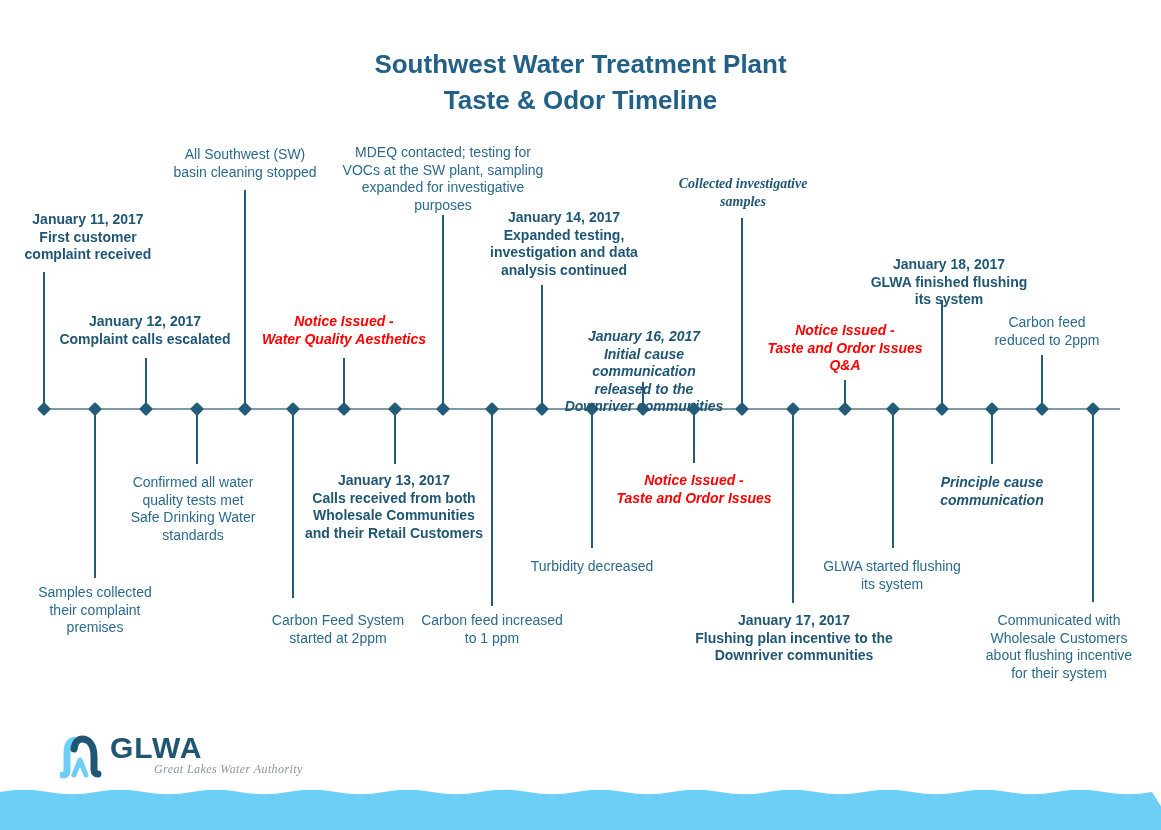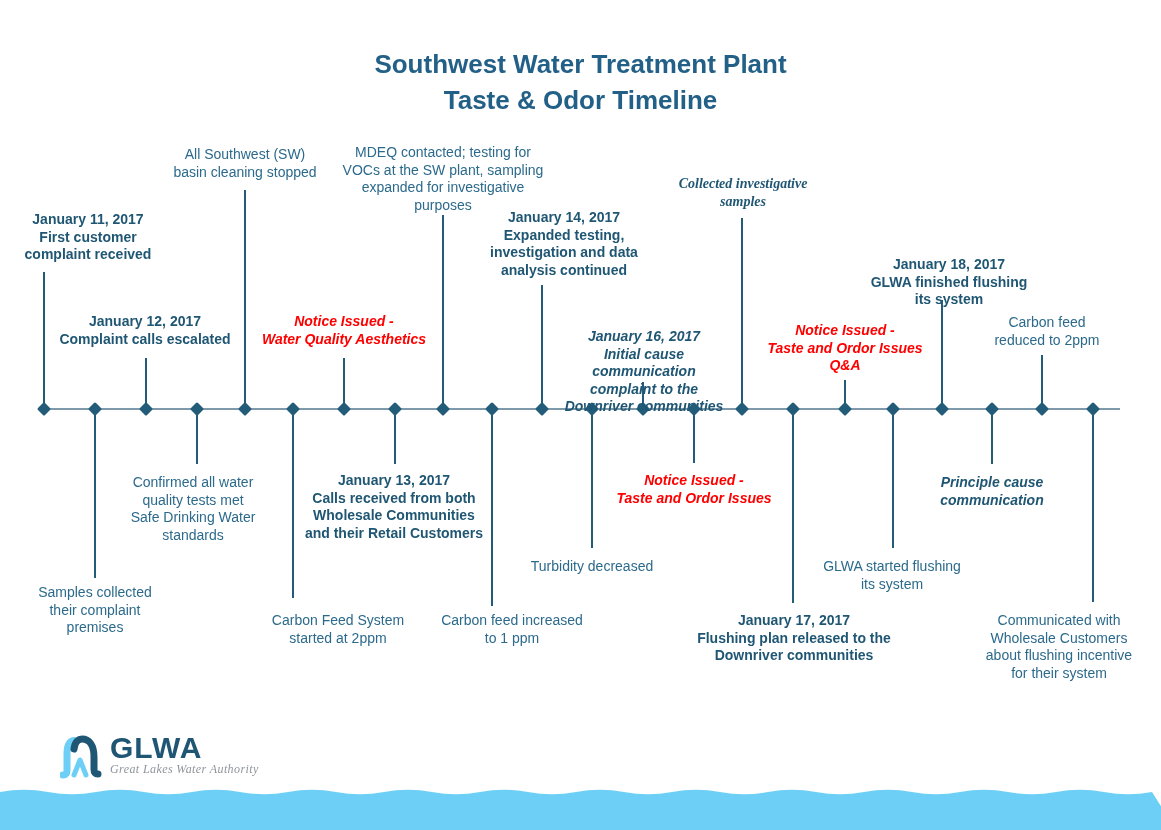--- a/index.html
+++ b/index.html
@@ -24,21 +24,21 @@
   .label.regular{color:var(--text_regular,#2C6A8C);}
   .label.bold{font-weight:bold;color:var(--text_bold,#1F5673);}
   .label.bold-italic{font-weight:bold;font-style:italic;color:var(--text_bold,#1F5673);}
   .label.red-italic{font-weight:bold;font-style:italic;color:var(--text_alert,#FF0000);}
 
   .logo{position:absolute;left:60px;top:733px;display:flex;align-items:flex-start;}
   .logo-mark{display:block;margin-right:8px;}
   .logo-acronym{font-size:30px;font-weight:bold;letter-spacing:1px;line-height:30px;
                 color:var(--text_bold,#1F5673);}
   .logo-tagline{font-family:"Liberation Serif", serif;font-style:italic;
-                font-size:12px;line-height:12px;color:#8E959B;letter-spacing:0.4px;}
+                font-size:12px;line-height:12px;color:#8E959B;letter-spacing:0.4px;margin-left:44px;}
 
   .wave{position:absolute;left:0;bottom:0;display:block;}
 </style>
 </head>
 <body>
 
 <div class="slide">
 
   <h1 class="title"><span>Southwest Water Treatment Plant</span><br><span>Taste &amp; Odor Timeline</span></h1>
 
@@ -102,21 +102,21 @@
       <div class="connector" style="left: 442px; top: 215px; height: 194px;"></div>
       <div class="diamond" style="left: 443px; top: 409px;"></div>
       <div class="label regular" style="left: 443px; top: 144px;">
         <div>MDEQ contacted;  testing for</div>
         <div>VOCs at the SW plant, sampling</div>
         <div>expanded for investigative</div>
         <div>purposes</div>
       </div>
       <div class="connector" style="left: 491px; top: 409px; height: 197px;"></div>
       <div class="diamond" style="left: 492px; top: 409px;"></div>
-      <div class="label regular" style="left: 492px; top: 612px; margin-left: 20px;">
+      <div class="label regular" style="left: 492px; top: 612px;">
         <div>Carbon feed increased</div>
         <div>to 1 ppm</div>
       </div>
       <div class="connector" style="left: 541px; top: 285px; height: 124px;"></div>
       <div class="diamond" style="left: 542px; top: 409px;"></div>
       <div class="label bold" style="left: 564px; top: 209px; text-align: center;">
         <div>January 14, 2017</div>
         <div>Expanded testing,</div>
         <div>investigation and data</div>
         <div>analysis continued</div>
@@ -125,40 +125,40 @@
       <div class="diamond" style="left: 592px; top: 409px;"></div>
       <div class="label regular" style="left: 592px; top: 558px;">
         <div>Turbidity decreased</div>
       </div>
       <div class="connector" style="left: 642px; top: 382px; height: 27px;"></div>
       <div class="diamond" style="left: 643px; top: 409px;"></div>
       <div class="label bold-italic" style="left: 644px; top: 288px; margin-top: 40px;">
         <div>January 16, 2017</div>
         <div>Initial cause</div>
         <div>communication</div>
-        <div>complaint to the</div>
+        <div>released to the</div>
         <div>Downriver communities</div>
       </div>
       <div class="connector" style="left: 693px; top: 409px; height: 54px;"></div>
       <div class="diamond" style="left: 694px; top: 409px;"></div>
       <div class="label red-italic" style="left: 694px; top: 472px;">
         <div>Notice Issued -</div>
         <div>Taste and Ordor Issues</div>
       </div>
       <div class="connector" style="left: 741px; top: 218px; height: 191px;"></div>
       <div class="diamond" style="left: 742px; top: 409px;"></div>
       <div class="label bold-italic" style="left: 743px; top: 175px; font-family: Liberation Serif, serif;">
         <div>Collected investigative</div>
         <div>samples</div>
       </div>
       <div class="connector" style="left: 792px; top: 409px; height: 194px;"></div>
       <div class="diamond" style="left: 793px; top: 409px;"></div>
       <div class="label bold" style="left: 794px; top: 612px;">
         <div>January 17, 2017</div>
-        <div>Flushing plan released to the</div>
+        <div>Flushing plan incentive to the</div>
         <div>Downriver communities</div>
       </div>
       <div class="connector" style="left: 844px; top: 380px; height: 29px;"></div>
       <div class="diamond" style="left: 845px; top: 409px;"></div>
       <div class="label red-italic" style="left: 845px; top: 322px;">
         <div>Notice Issued -</div>
         <div>Taste and Ordor Issues</div>
         <div>Q&amp;A</div>
       </div>
       <div class="connector" style="left: 892px; top: 409px; height: 139px;"></div>

